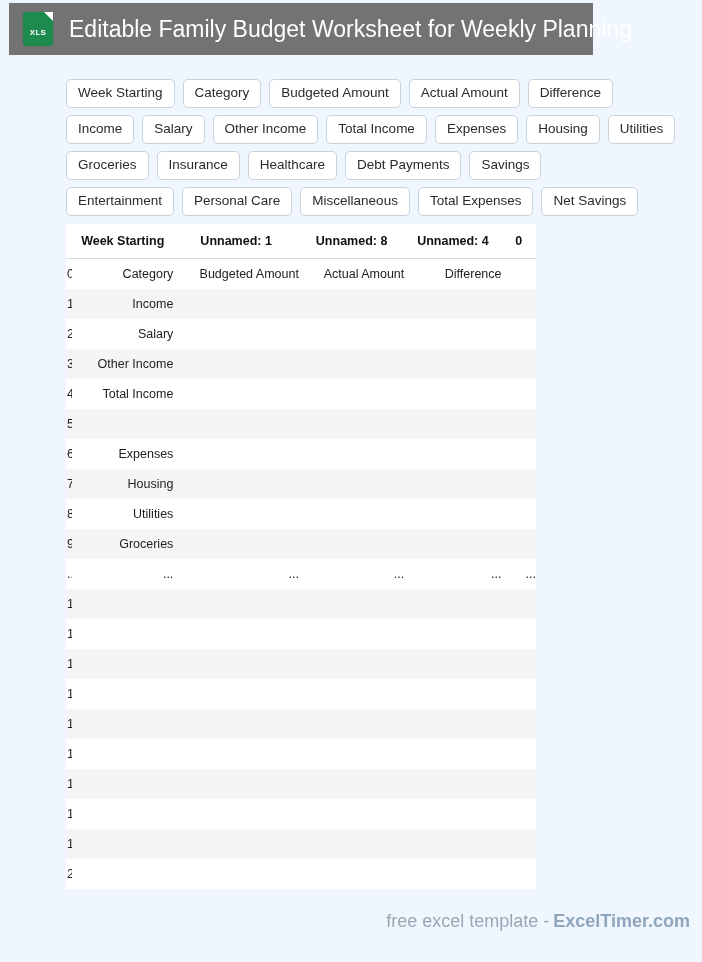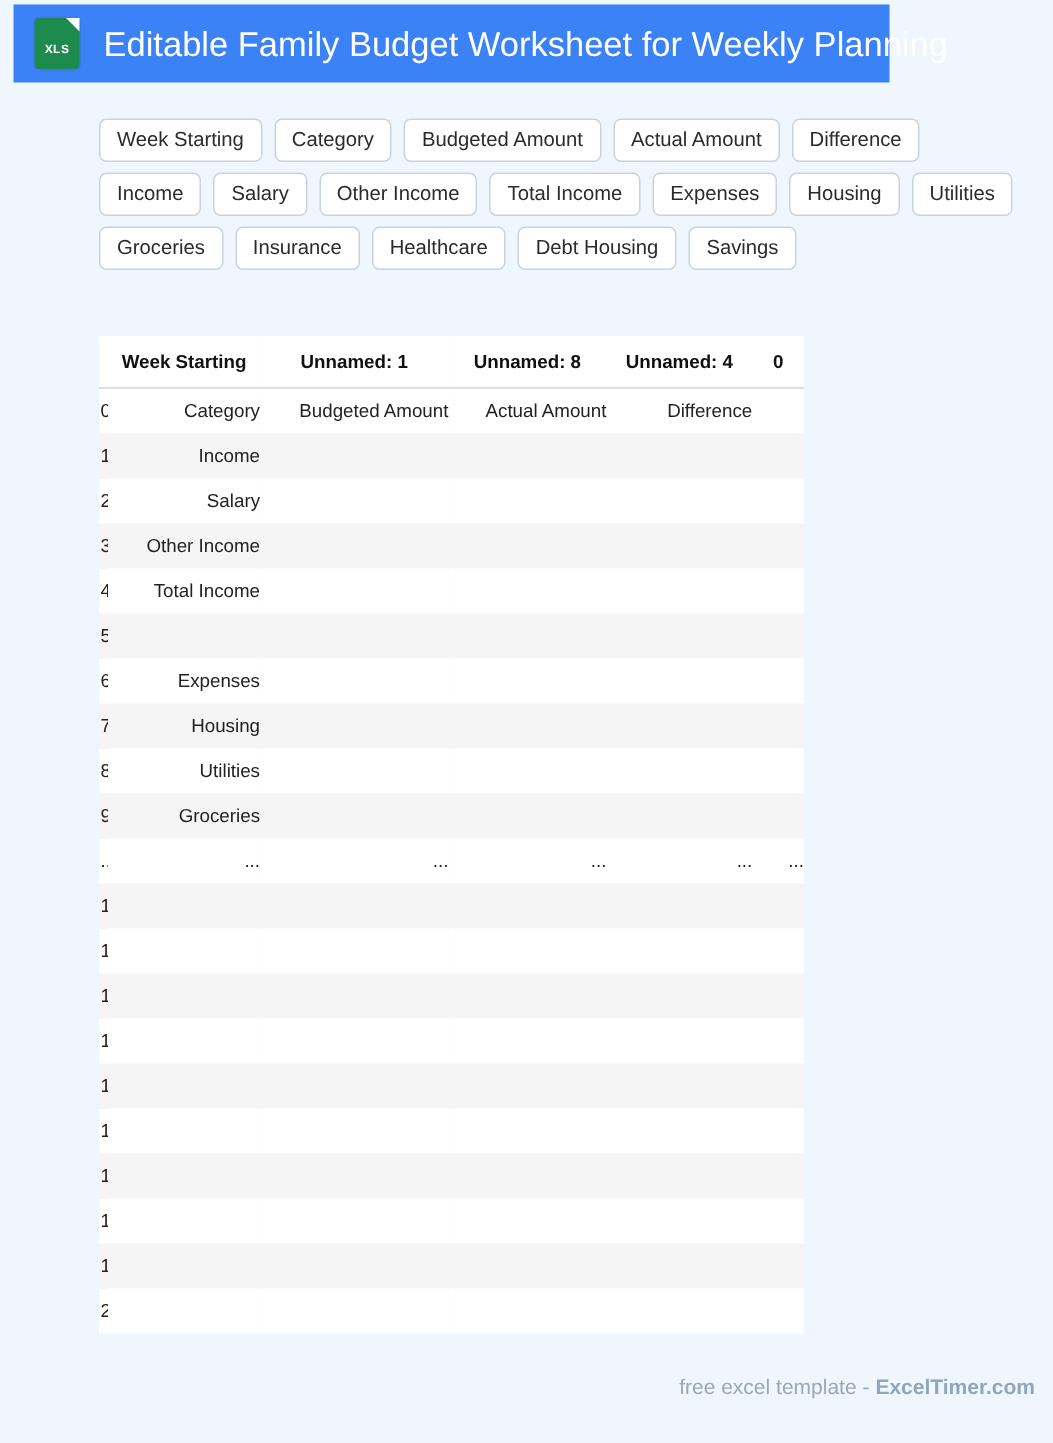--- a/index.html
+++ b/index.html
@@ -22,21 +22,21 @@
     box-sizing: border-box;
   }
 
   
   .header {
     position: absolute;
     left: 9px;
     top: 3px;
     width: 584px;
     height: 52px;
-    background: #3b82f6;
+    background: #737373;
     display: flex;
     align-items: center;
     padding-left: 14px;
     box-sizing: border-box;
   }
   .xls-icon {
     width: 30px;
     height: 34px;
     background: #1d8a4e;
     border-radius: 3px;
@@ -154,21 +154,21 @@
   .col-b { width: 124px; }
   .col-c { width: 104px; }
   .col-d { width: 96px; }
   .col-e { width: 34px; }
 
   
   .footer {
     position: absolute;
     right: 12px;
     bottom: 30px;
-    font-size: 14px;
+    font-size: 18px;
     color: #9aa8b5;
     white-space: nowrap;
   }
   .footer .brand {
     color: #8fa6bd;
     font-weight: bold;
     margin-left: 4px;
   }
 </style>
 </head>
@@ -200,24 +200,31 @@
       <div class="chip">Total Income</div>
       <div class="chip">Expenses</div>
       <div class="chip">Housing</div>
       <div class="chip">Utilities</div>
     </div>
 
     <div class="chip-row">
       <div class="chip">Groceries</div>
       <div class="chip">Insurance</div>
       <div class="chip">Healthcare</div>
-      <div class="chip">Debt Housing</div>
+      <div class="chip">Debt Payments</div>
       <div class="chip">Savings</div>
     </div>
 
+    <div class="chip-row">
+      <div class="chip">Entertainment</div>
+      <div class="chip">Personal Care</div>
+      <div class="chip">Miscellaneous</div>
+      <div class="chip">Total Expenses</div>
+      <div class="chip">Net Savings</div>
+    </div>
 
   </div>
 
   <div class="table-wrap">
     <table class="sheet">
       <thead>
         <tr class="hdr-row">
           <th class="col-index"></th>
           <th class="col-a c0">Week Starting</th>
           <th class="col-b">Unnamed: 1</th>

